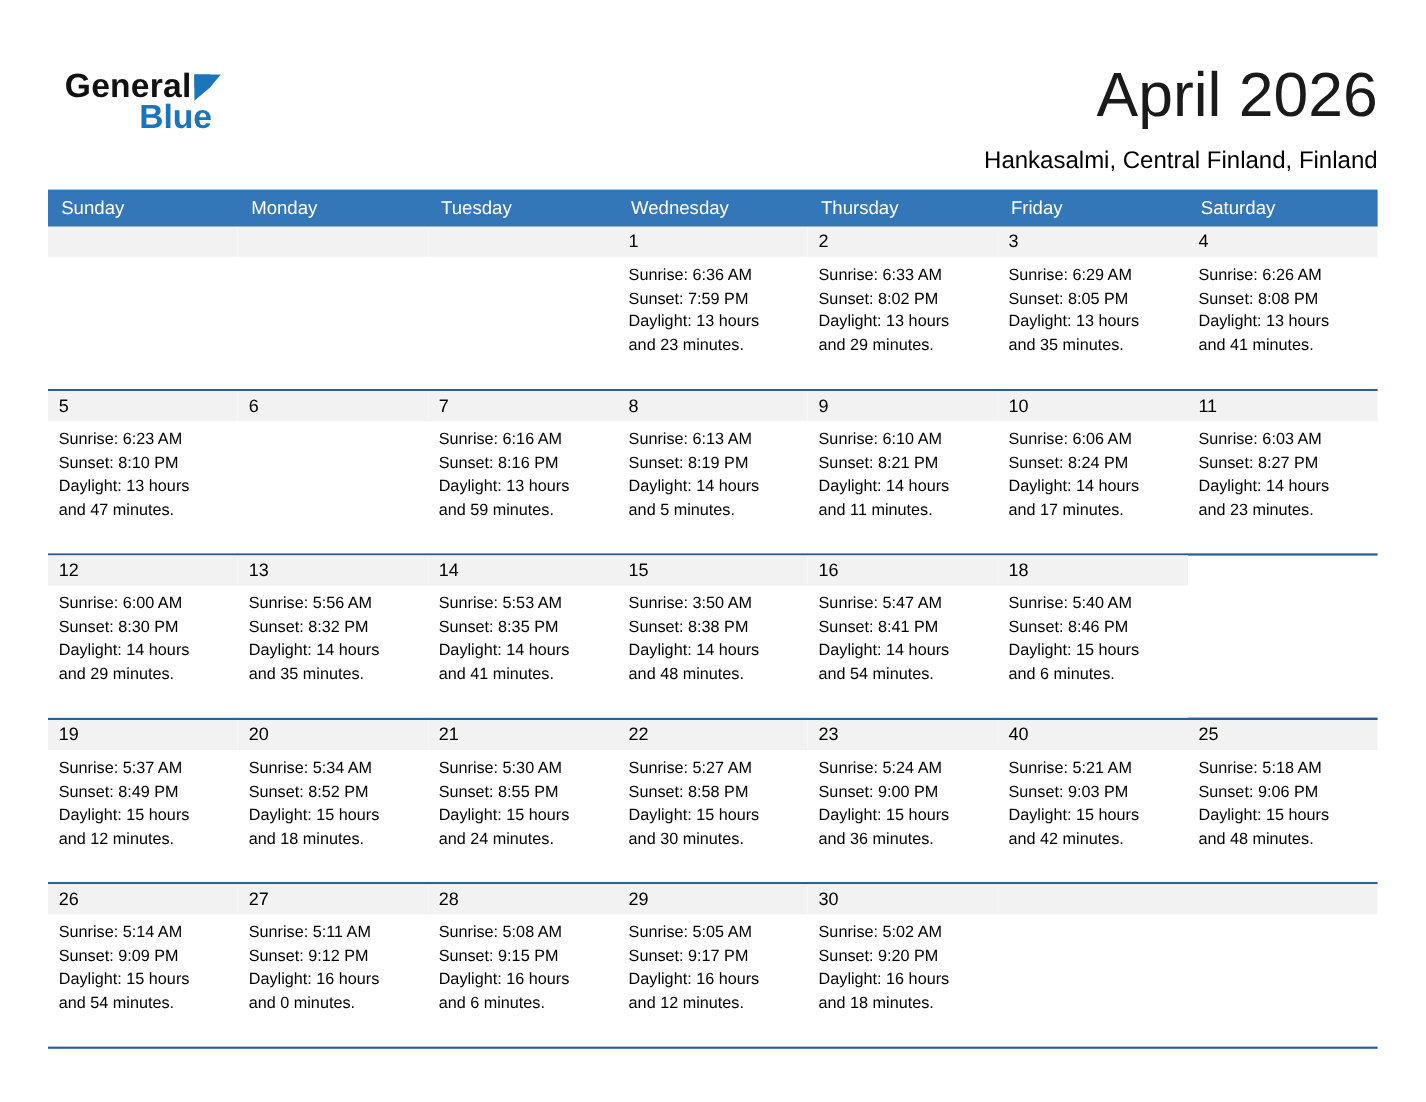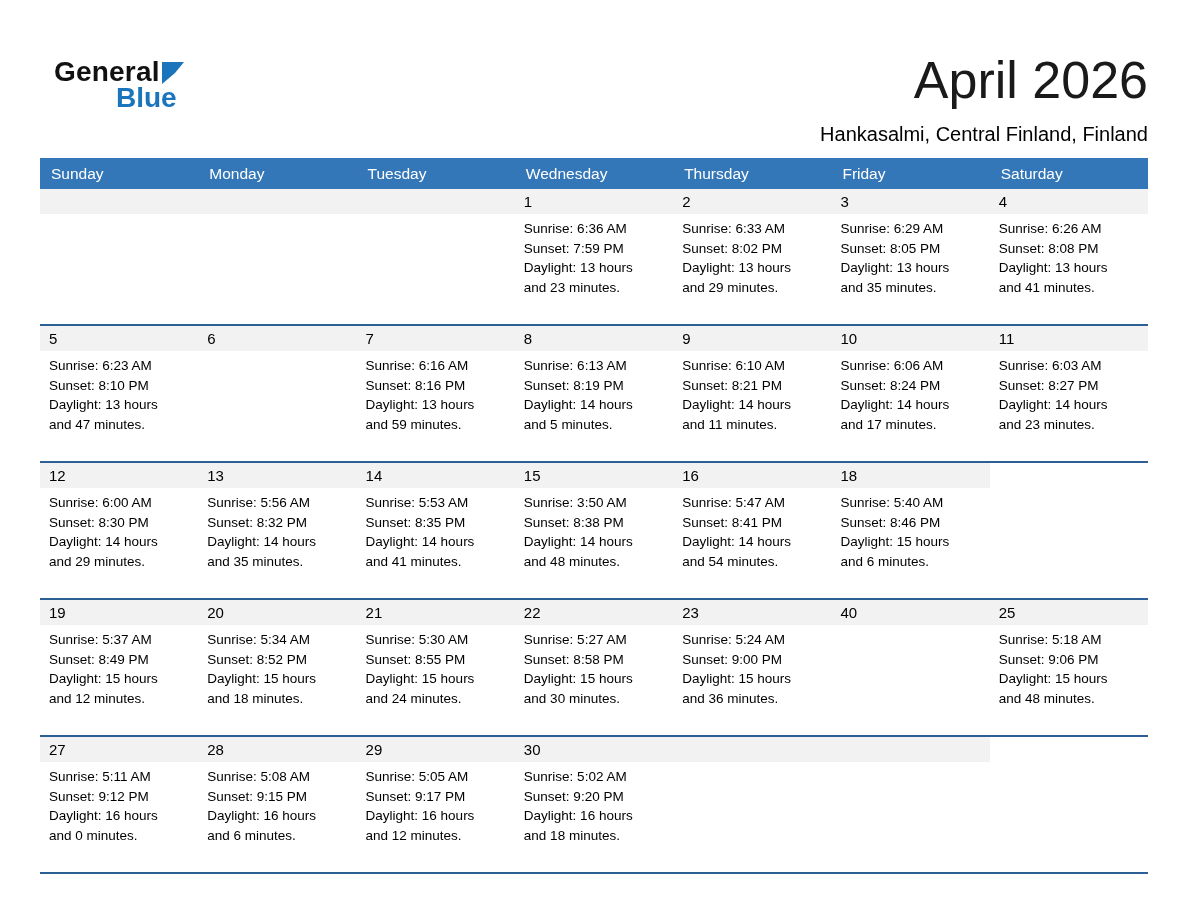--- a/index.html
+++ b/index.html
@@ -263,32 +263,45 @@
           <div class="cell">
             <div class="date-band"><span class="date-num">23</span></div>
             <div class="details">
               <div class="detail-line">Sunrise: 5:24 AM</div>
               <div class="detail-line">Sunset: 9:00 PM</div>
               <div class="detail-line">Daylight: 15 hours and 36 minutes.</div>
             </div>
           </div>
           <div class="cell">
             <div class="date-band"><span class="date-num">40</span></div>
+            <div class="details">
+              <div class="detail-line">Sunrise: 5:21 AM</div>
+              <div class="detail-line">Sunset: 9:03 PM</div>
+              <div class="detail-line">Daylight: 15 hours and 42 minutes.</div>
+            </div>
           </div>
           <div class="cell">
             <div class="date-band"><span class="date-num">25</span></div>
             <div class="details">
               <div class="detail-line">Sunrise: 5:18 AM</div>
               <div class="detail-line">Sunset: 9:06 PM</div>
               <div class="detail-line">Daylight: 15 hours and 48 minutes.</div>
             </div>
           </div>
         </div>
         <div class="week-row">
           <div class="cell">
+            <div class="date-band"><span class="date-num">26</span></div>
+            <div class="details">
+              <div class="detail-line">Sunrise: 5:14 AM</div>
+              <div class="detail-line">Sunset: 9:09 PM</div>
+              <div class="detail-line">Daylight: 15 hours and 54 minutes.</div>
+            </div>
+          </div>
+          <div class="cell">
             <div class="date-band"><span class="date-num">27</span></div>
             <div class="details">
               <div class="detail-line">Sunrise: 5:11 AM</div>
               <div class="detail-line">Sunset: 9:12 PM</div>
               <div class="detail-line">Daylight: 16 hours and 0 minutes.</div>
             </div>
           </div>
           <div class="cell">
             <div class="date-band"><span class="date-num">28</span></div>
             <div class="details">

